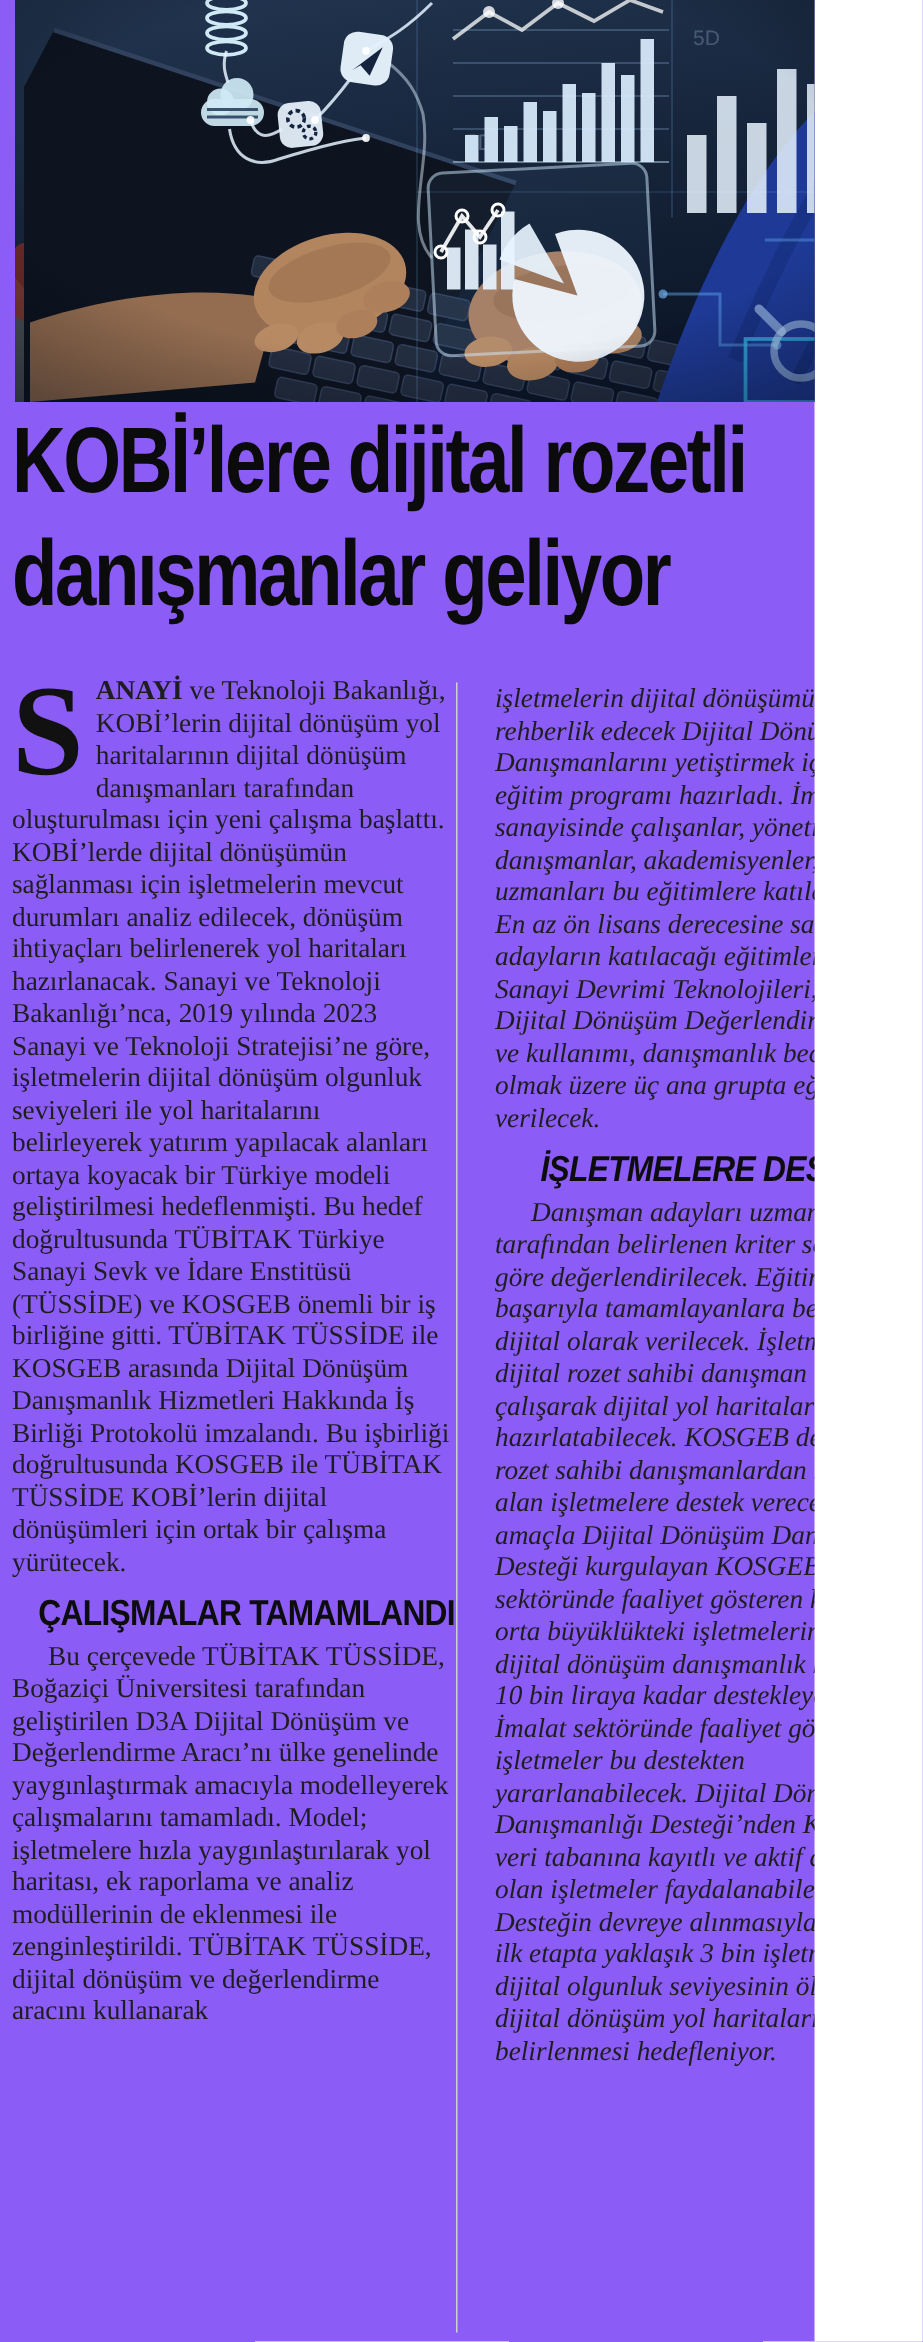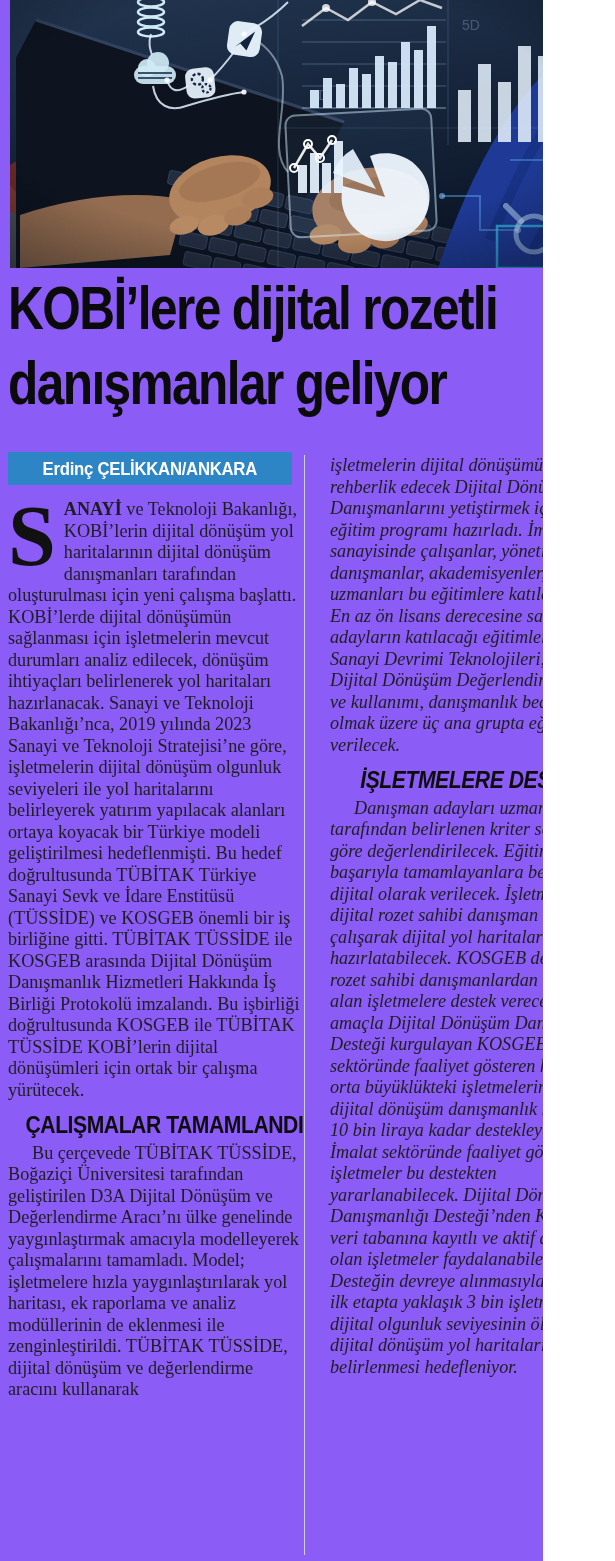--- a/index.html
+++ b/index.html
@@ -254,23 +254,20 @@
   </div>
 
   <h1 class="headline" style="margin:0;">
     <span class="hl">KOBİ’lere dijital rozetli</span><br>
     <span class="hl">danışmanlar geliyor</span>
   </h1>
 
   <div class="col-rule"></div>
 
   <div class="col col-left">
-    <div class="byline">
-      <span>Erdinç ÇELİKKAN/ANKARA</span>
-    </div>
     <p><span class="dropcap">S</span><span class="leadbold">ANAYİ</span><span> ve Teknoloji Bakanlığı, KOBİ’lerin dijital dönüşüm yol haritalarının dijital dönüşüm danışmanları tarafından oluşturulması için yeni çalışma başlattı. KOBİ’lerde dijital dönüşümün sağlanması için işletmelerin mevcut durumları analiz edilecek, dönüşüm ihtiyaçları belirlenerek yol haritaları hazırlanacak. Sanayi ve Teknoloji Bakanlığı’nca, 2019 yılında 2023 Sanayi ve Teknoloji Stratejisi’ne göre, işletmelerin dijital dönüşüm olgunluk seviyeleri ile yol haritalarını belirleyerek yatırım yapılacak alanları ortaya koyacak bir Türkiye modeli geliştirilmesi hedeflenmişti. Bu hedef doğrultusunda TÜBİTAK Türkiye Sanayi Sevk ve İdare Enstitüsü (TÜSSİDE) ve KOSGEB önemli bir iş birliğine gitti. TÜBİTAK TÜSSİDE ile KOSGEB arasında Dijital Dönüşüm Danışmanlık Hizmetleri Hakkında İş Birliği Protokolü imzalandı. Bu işbirliği doğrultusunda KOSGEB ile TÜBİTAK TÜSSİDE KOBİ’lerin dijital dönüşümleri için ortak bir çalışma yürütecek.</span></p>
     <span class="subhead">ÇALIŞMALAR TAMAMLANDI</span>
     <p class="indent">Bu çerçevede TÜBİTAK TÜSSİDE, Boğaziçi Üniversitesi tarafından geliştirilen D3A Dijital Dönüşüm ve Değerlendirme Aracı’nı ülke genelinde yaygınlaştırmak amacıyla modelleyerek çalışmalarını tamamladı. Model; işletmelere hızla yaygınlaştırılarak yol haritası, ek raporlama ve analiz modüllerinin de eklenmesi ile zenginleştirildi. TÜBİTAK TÜSSİDE, dijital dönüşüm ve değerlendirme aracını kullanarak</p>
   </div>
 
   <div class="col col-right">
     <p>işletmelerin dijital dönüşümüne rehberlik edecek Dijital Dönüşüm Danışmanlarını yetiştirmek için bir eğitim programı hazırladı. İmalat sanayisinde çalışanlar, yöneticiler, danışmanlar, akademisyenler, sektör uzmanları bu eğitimlere katılabilecek. En az ön lisans derecesine sahip adayların katılacağı eğitimlerde 4. Sanayi Devrimi Teknolojileri, D3A Dijital Dönüşüm Değerlendirme aracı ve kullanımı, danışmanlık becerileri olmak üzere üç ana grupta eğitim verilecek.</p>
     <span class="subhead">İŞLETMELERE DESTEK</span>
     <p class="indent">Danışman adayları uzmanlar tarafından belirlenen kriter setlerine göre değerlendirilecek. Eğitimi başarıyla tamamlayanlara belgeleri dijital olarak verilecek. İşletmeler, dijital rozet sahibi danışman ile çalışarak dijital yol haritalarını hazırlatabilecek. KOSGEB de dijital rozet sahibi danışmanlardan hizmet alan işletmelere destek verecek. Bu amaçla Dijital Dönüşüm Danışmanlığı Desteği kurgulayan KOSGEB, imalat sektöründe faaliyet gösteren küçük ve orta büyüklükteki işletmelerin aldığı dijital dönüşüm danışmanlık hizmetini 10 bin liraya kadar destekleyecek. İmalat sektöründe faaliyet gösteren işletmeler bu destekten yararlanabilecek. Dijital Dönüşüm Danışmanlığı Desteği’nden KOSGEB veri tabanına kayıtlı ve aktif durumda olan işletmeler faydalanabilecek. Desteğin devreye alınmasıyla birlikte ilk etapta yaklaşık 3 bin işletmenin dijital olgunluk seviyesinin ölçülerek dijital dönüşüm yol haritalarının belirlenmesi hedefleniyor.</p>
   </div>

